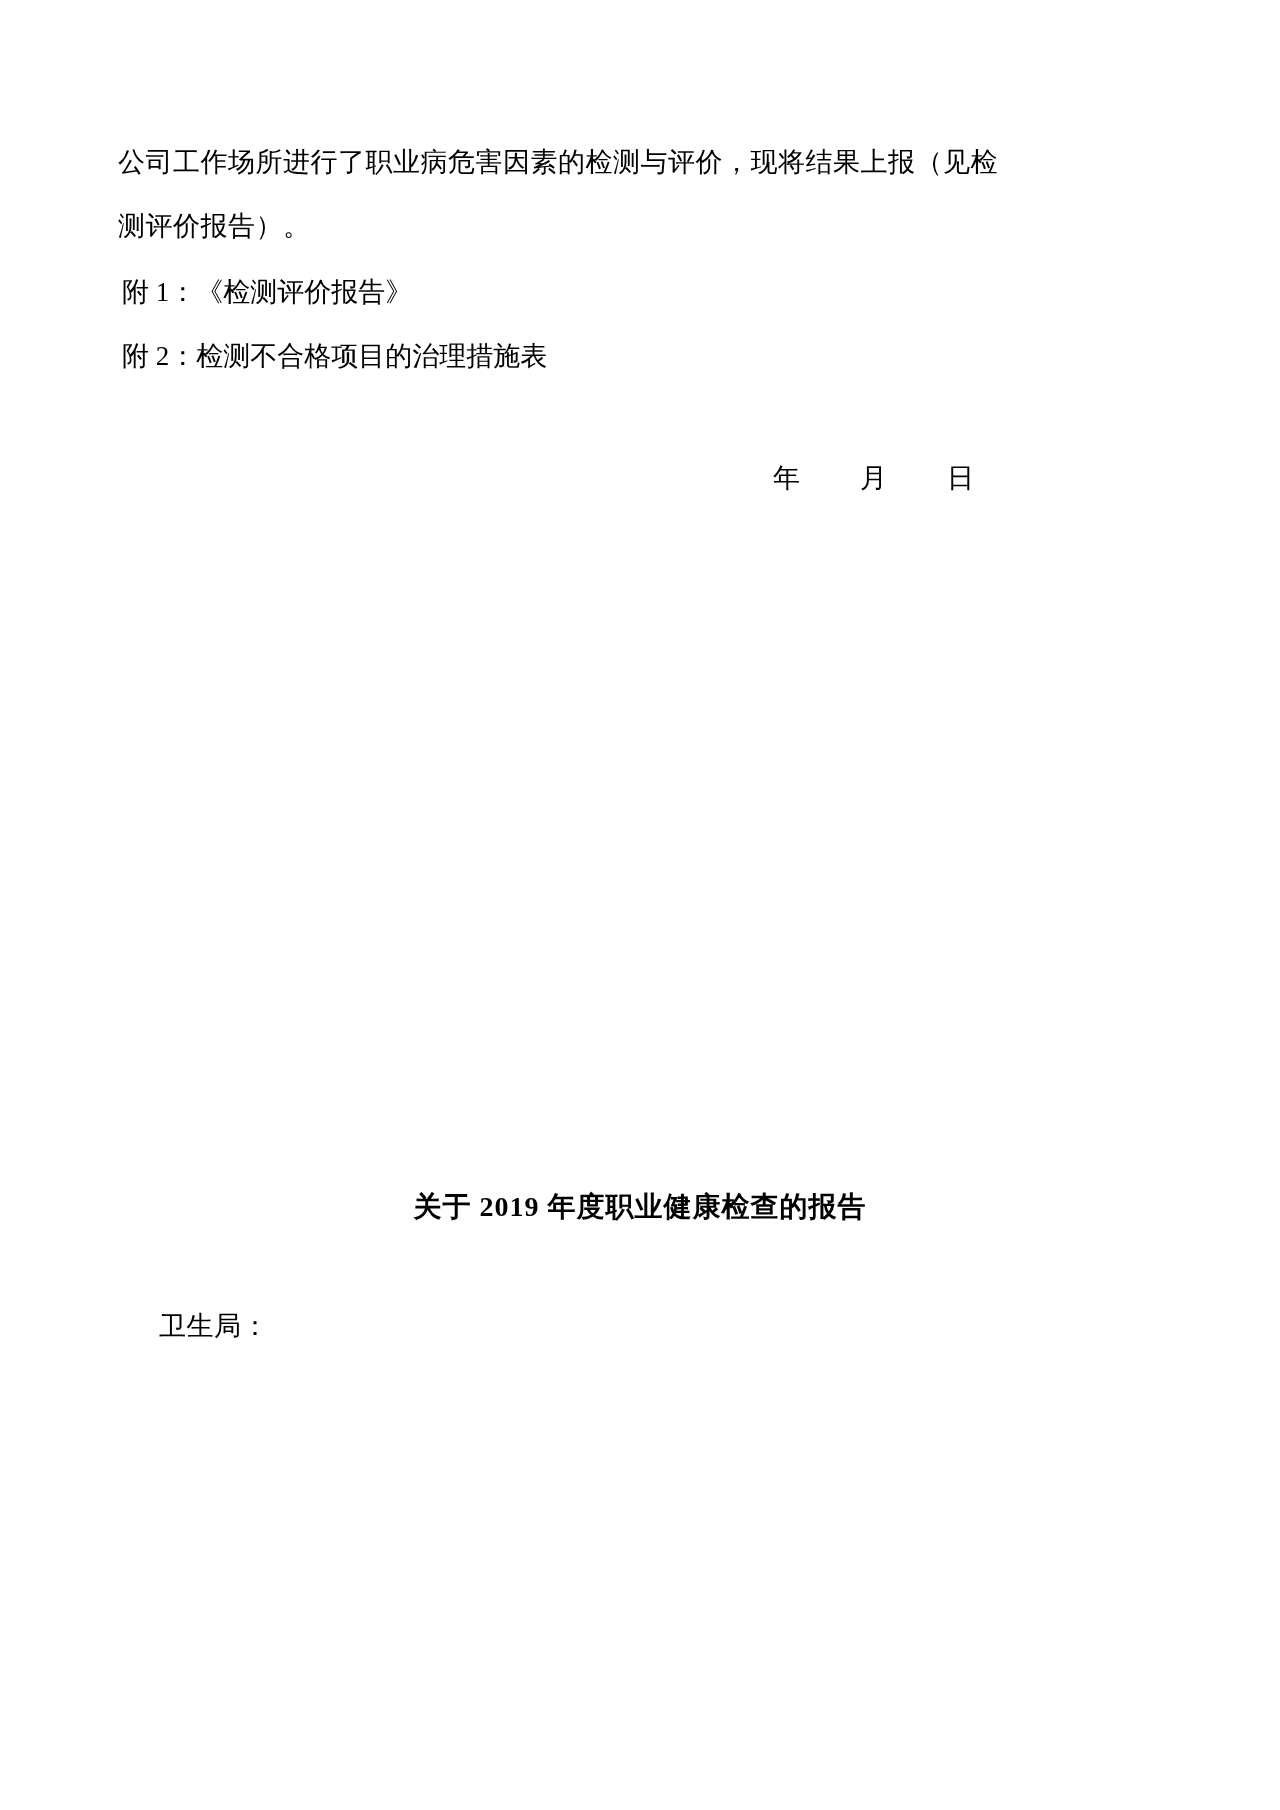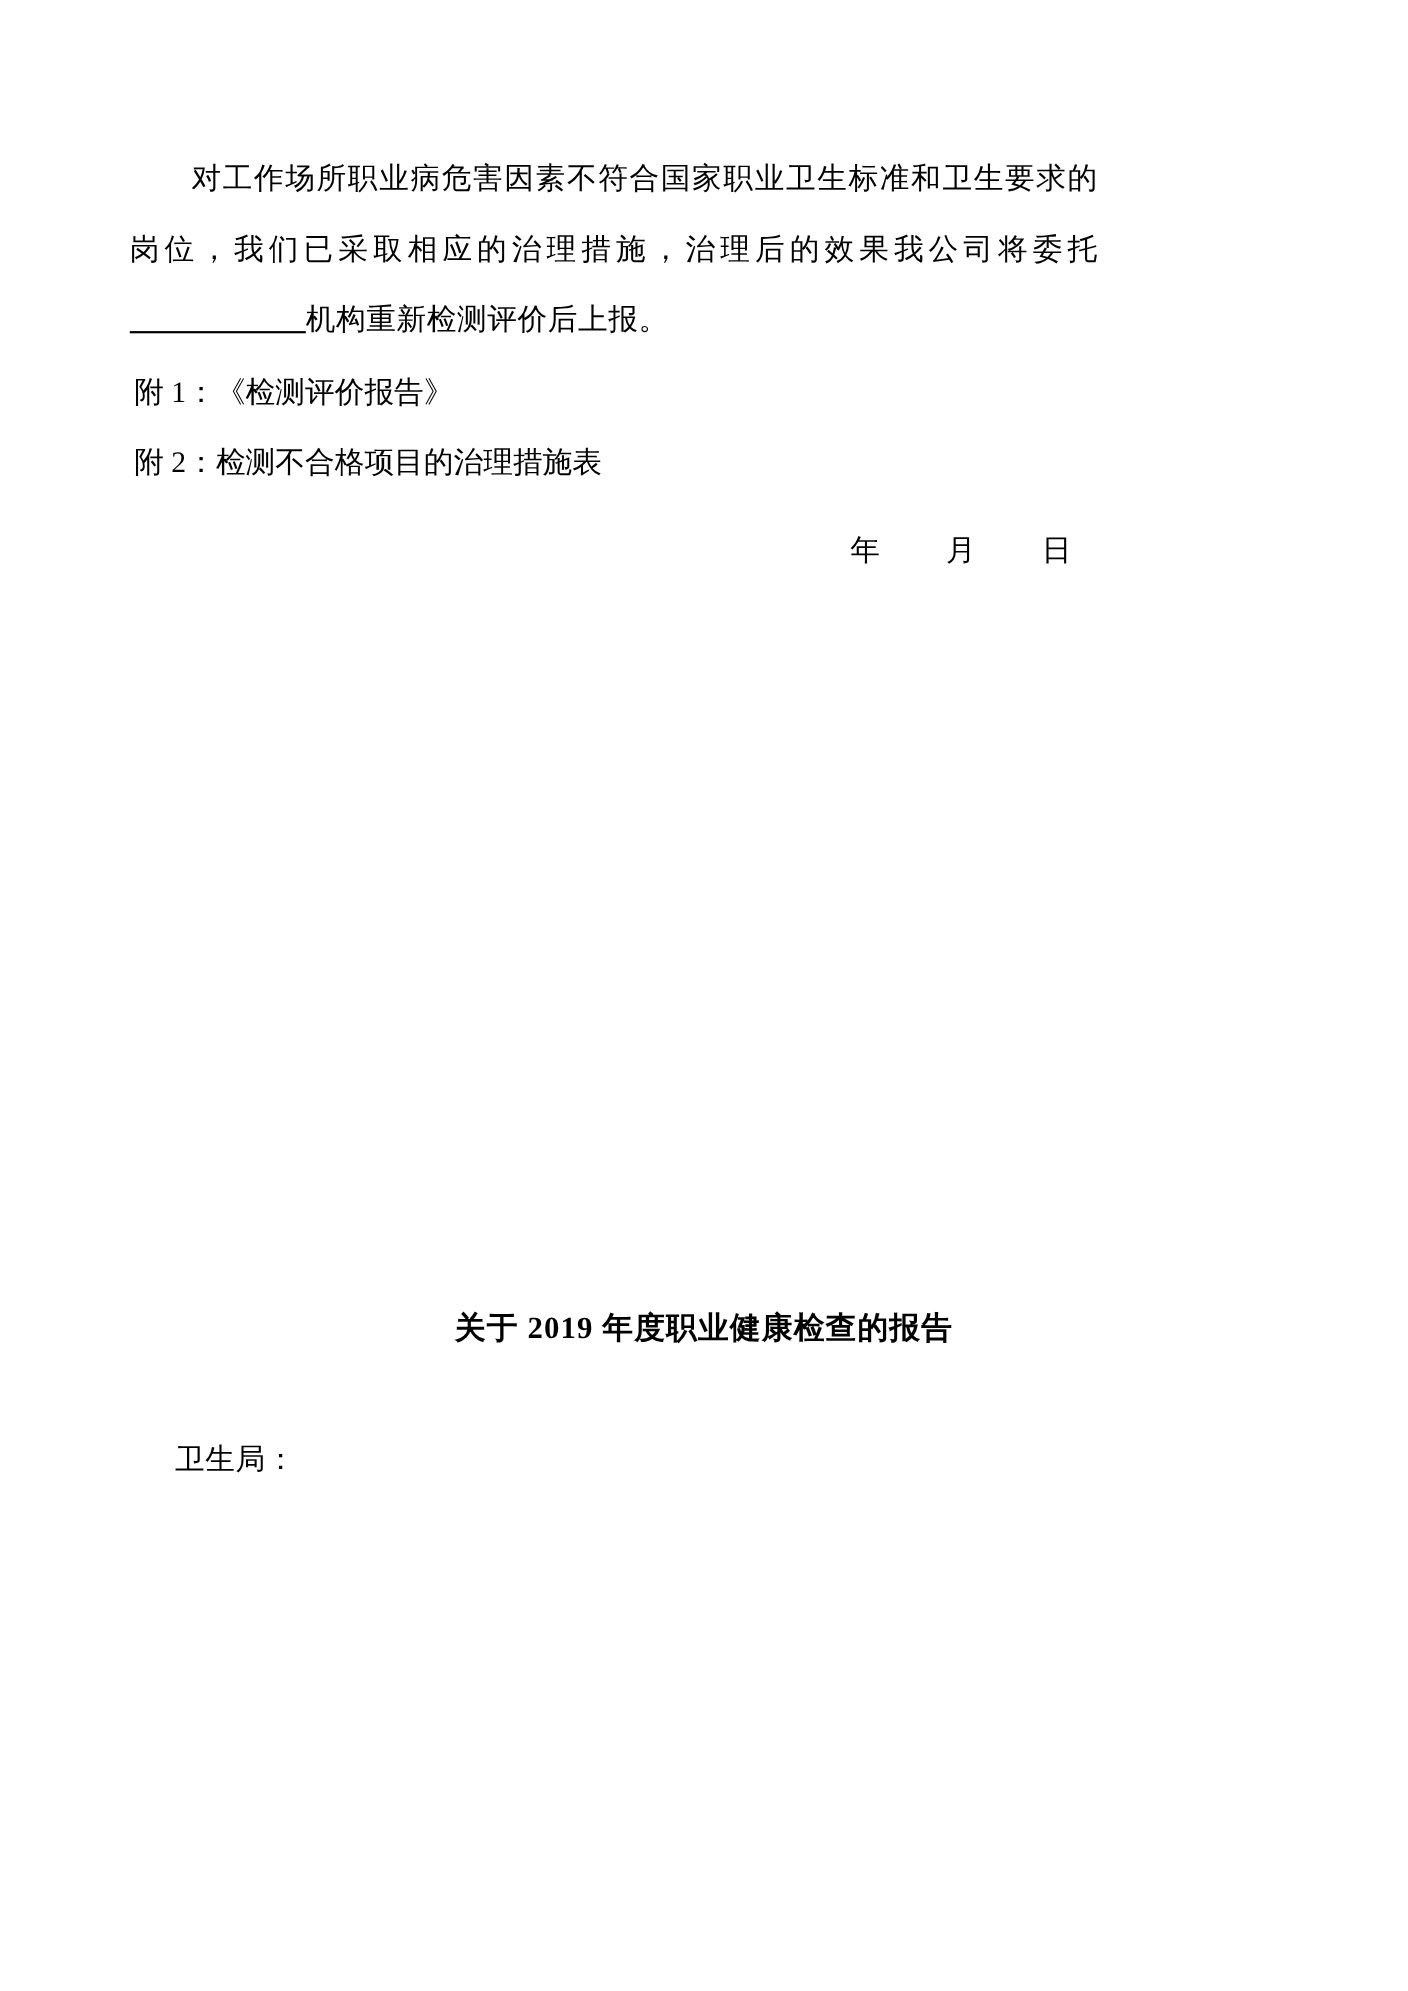--- a/index.html
+++ b/index.html
@@ -48,21 +48,21 @@
   .bl-short { width: 62px; }
   .bl-xshort { width: 44px; }
 
   .attach {
     font-size: 27px;
     line-height: 60px;
     margin: 4px;
   }
 
   .date-line {
-    margin-top: 32px;
+    margin-top: 74px;
     font-size: 27px;
     text-align: right;
     padding-right: 22px;
     letter-spacing: 2px;
   }
   .date-line .sp {
     display: inline-block;
     width: 58px;
   }
 
@@ -100,24 +100,24 @@
     letter-spacing: 1px;
   }
 </style>
 </head>
 <body>
 
 <div class="page">
 
   <div class="content">
 
+    <p class="para">
+      <span>公司工作场所进行了职业病危害因素的检测与评价，现将结果上报（见检测评价报告）。</span>
+    </p>
 
-    <p class="para indent">
-      <span>对工作场所职业病危害因素不符合国家职业卫生标准和卫生要求的岗位，我们已采取相应的治理措施，治理后的效果我公司将委托</span><span class="blank-line bl-long"></span><span>机构重新检测评价后上报。</span>
-    </p>
 
     <p class="attach">附 1：《检测评价报告》</p>
     <p class="attach">附 2：检测不合格项目的治理措施表</p>
 
     <div class="date-line">
       <span>年</span><span class="sp"></span><span>月</span><span class="sp"></span><span>日</span>
     </div>
 
   </div>
 

